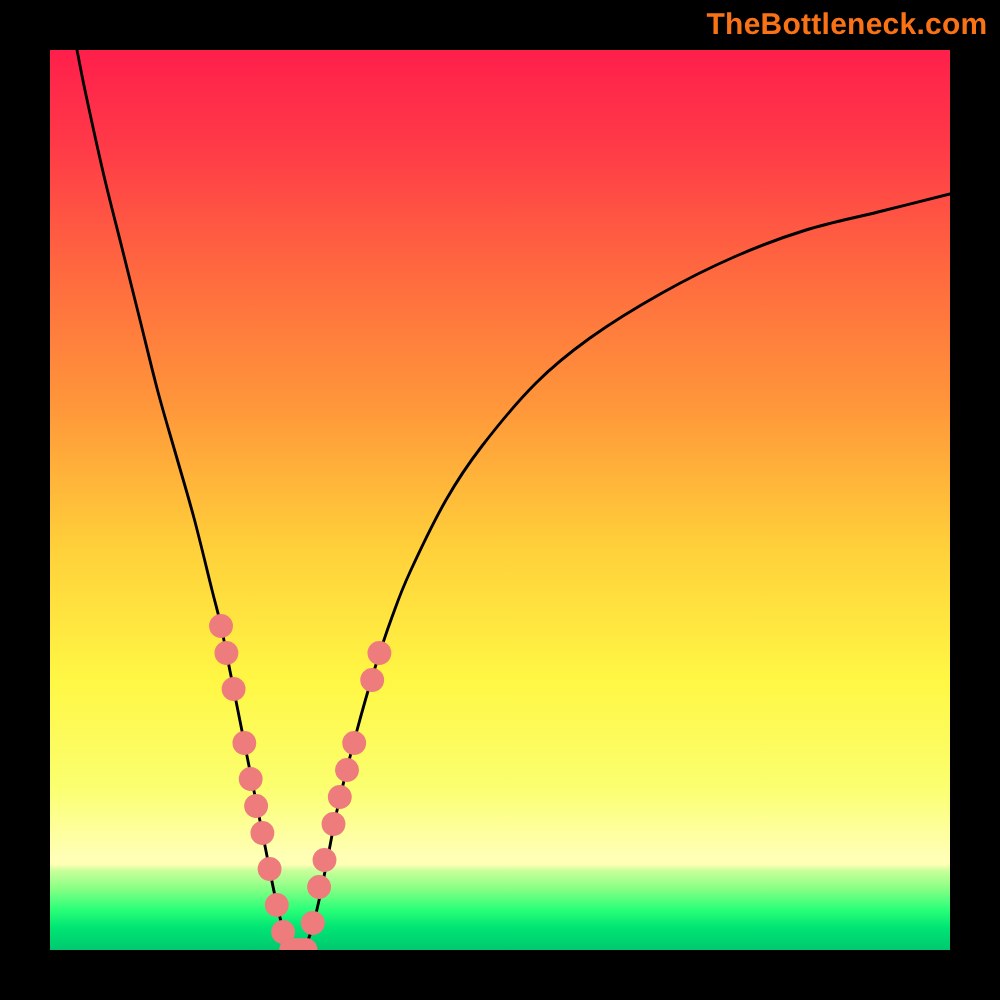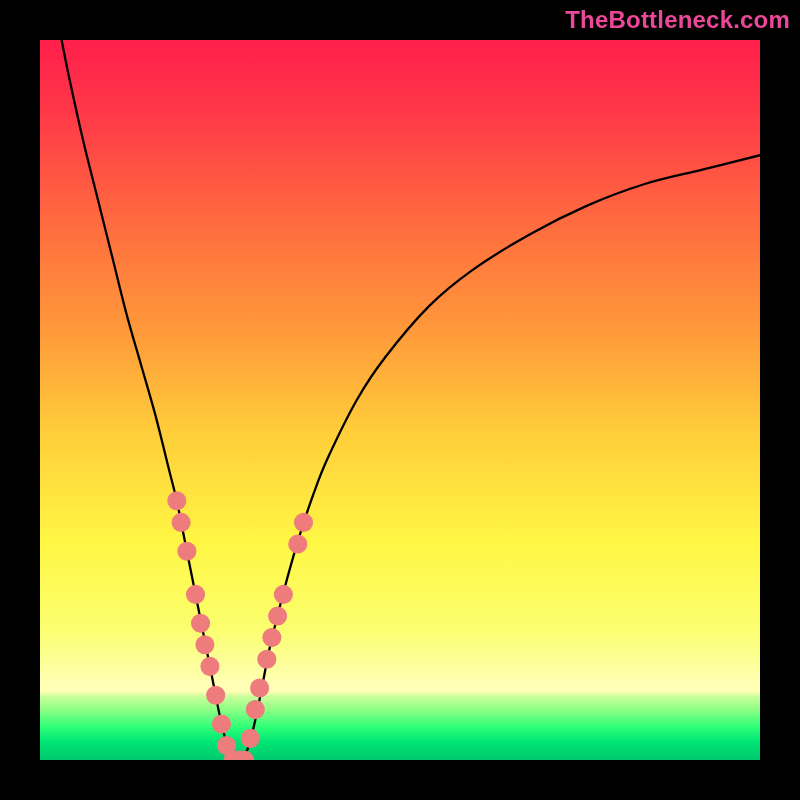--- a/index.html
+++ b/index.html
@@ -27,21 +27,21 @@
   }
   .gradient {
     position: absolute;
     left: 0; top: 0;
     width: 100%; height: 100%;
   }
   .watermark {
     position: absolute;
     top: 6px;
     right: 10px;
-    color: #ec4899;
+    color: #f97316;
     font-weight: 600;
     font-size: 24px;
     letter-spacing: 0.2px;
     user-select: none;
   }
   svg.curve {
     position: absolute;
     left: 0; top: 0;
     width: 100%; height: 100%;
   }

